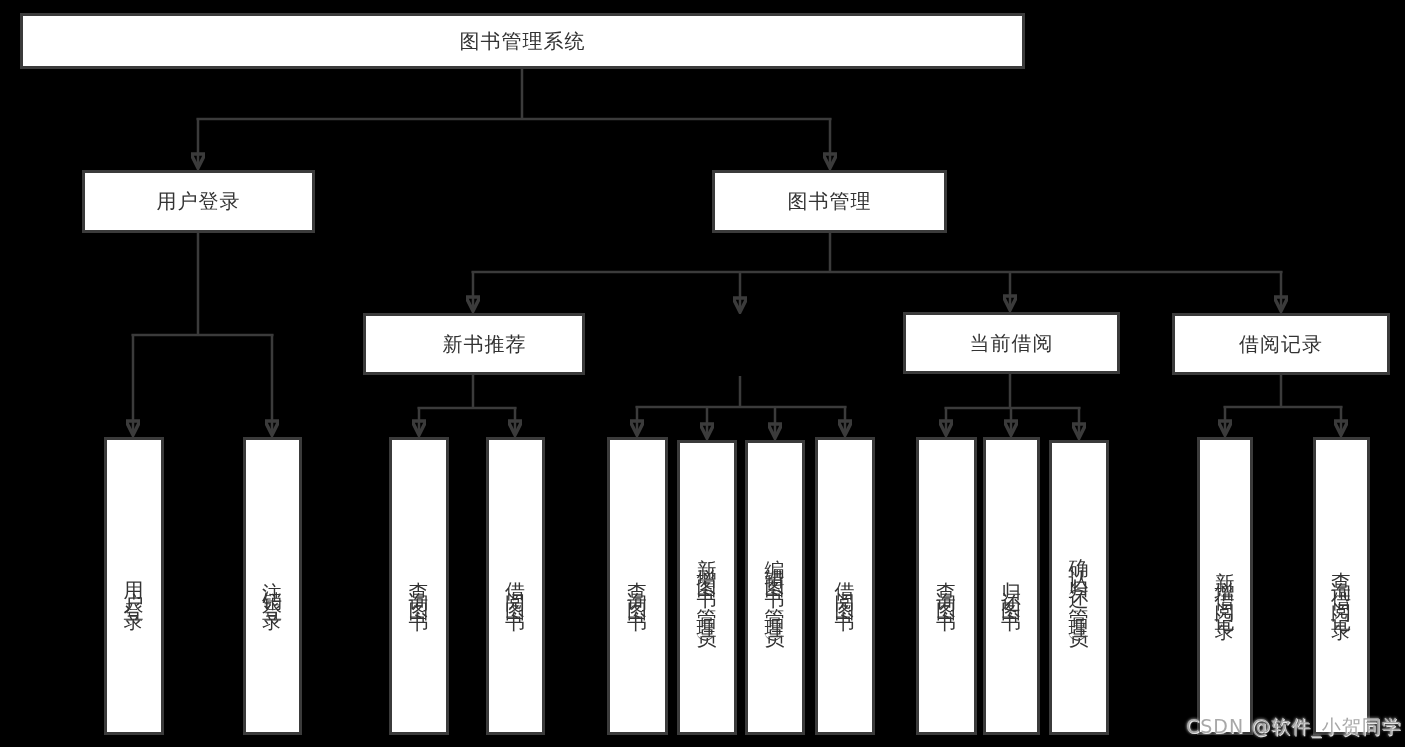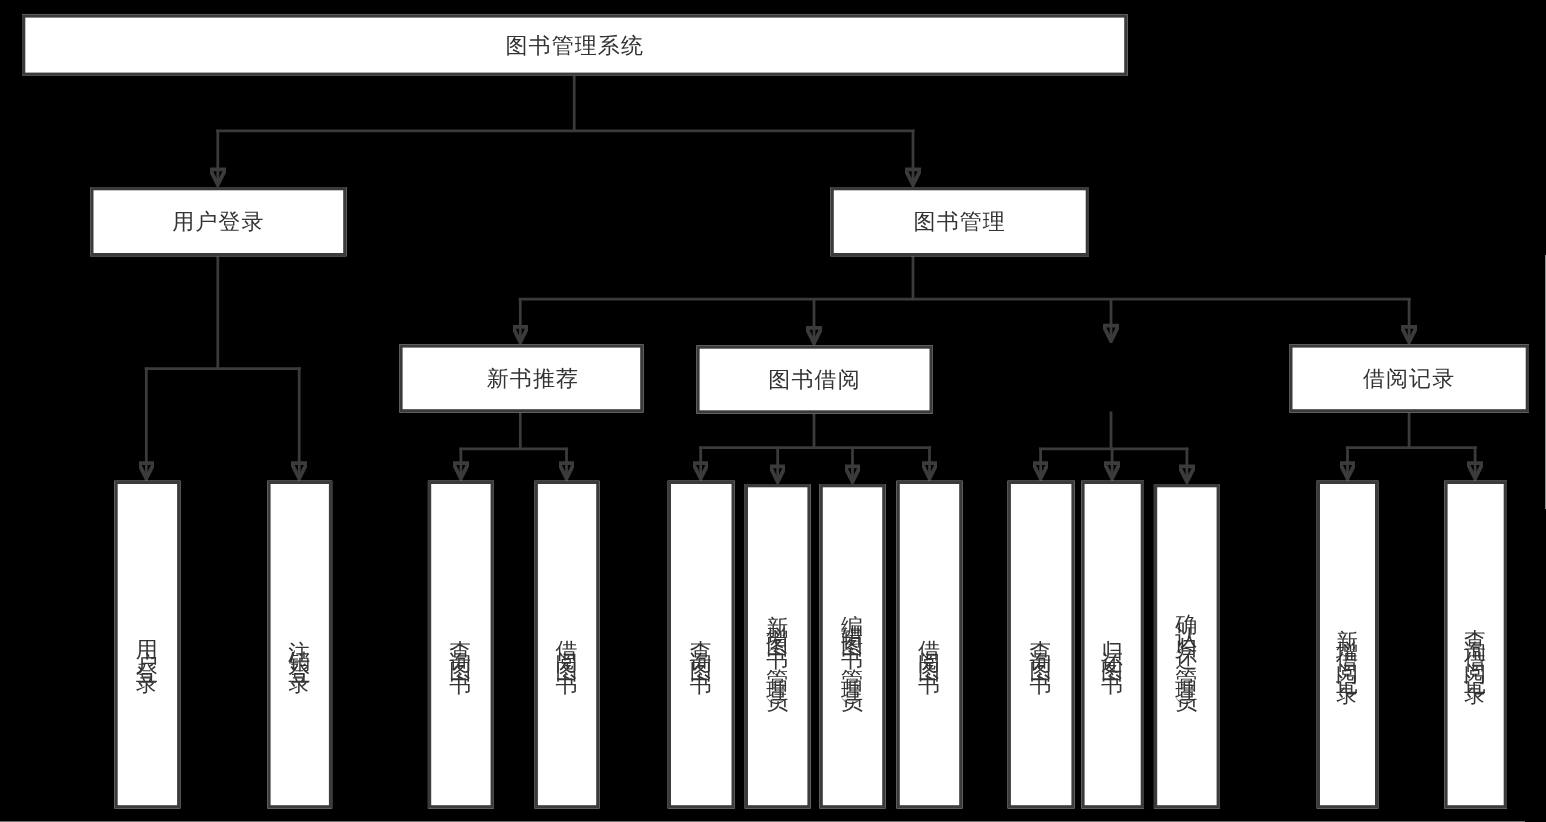--- a/index.html
+++ b/index.html
@@ -40,21 +40,21 @@
   }
   .node .vlabel {
     writing-mode: vertical-rl;
     line-height: 1;
     letter-spacing: 10px;
     white-space: nowrap;
   }
   
   .n-root   { left: 20px;  top: 13px;  width: 1005px; height: 56px; }
   .n-login2 { left: 82px;  top: 170px; width: 233px;  height: 63px; }
-  .n-mgmt2  { left: 712px; top: 170px; width: 235px;  height: 63px; margin-left: 43px; }
+  .n-mgmt2  { left: 712px; top: 170px; width: 235px;  height: 63px; }
   .n-nbr    { left: 363px; top: 313px; width: 222px;  height: 62px; padding-left: 21px; }
   .n-bb     { left: 633px; top: 314px; width: 215px;  height: 62px; }
   .n-cb     { left: 903px; top: 312px; width: 217px;  height: 62px; }
   .n-br     { left: 1172px;top: 313px; width: 218px;  height: 62px; justify-content: center; }
   .leaf     { top: 437px; height: 298px; }
   .l-login    { left: 104px;  width: 60px; }
   .l-logout   { left: 243px;  width: 59px; }
   .l-nbr-q    { left: 389px;  width: 60px; }
   .l-nbr-b    { left: 486px;  width: 59px; }
   .l-bb-q     { left: 607px;  width: 61px; }
@@ -152,22 +152,22 @@
   <div class="node n-login2">
     <span class="hlabel">用户登录</span>
   </div>
   <div class="node n-mgmt2">
     <span class="hlabel">图书管理</span>
   </div>
 
   <div class="node n-nbr">
     <span class="hlabel">新书推荐</span>
   </div>
-  <div class="node n-bb">
-    <span class="hlabel">图书借阅</span>
+  <div class="node n-cb">
+    <span class="hlabel">当前借阅</span>
   </div>
   <div class="node n-br">
     <span class="hlabel">借阅记录</span>
   </div>
 
   <div class="node leaf l-login">
     <span class="vlabel">用户登录</span>
   </div>
   <div class="node leaf l-logout">
     <span class="vlabel">注销登录</span>
@@ -203,14 +203,15 @@
     <span class="vlabel">确认归还（管理员）</span>
   </div>
 
   <div class="node leaf l-br-add">
     <span class="vlabel">新增借阅记录</span>
   </div>
   <div class="node leaf l-br-q">
     <span class="vlabel">查询借阅记录</span>
   </div>
 
+  <div class="watermark">CSDN @软件_小贺同学</div>
 
 </div>
 
 </body></html>

